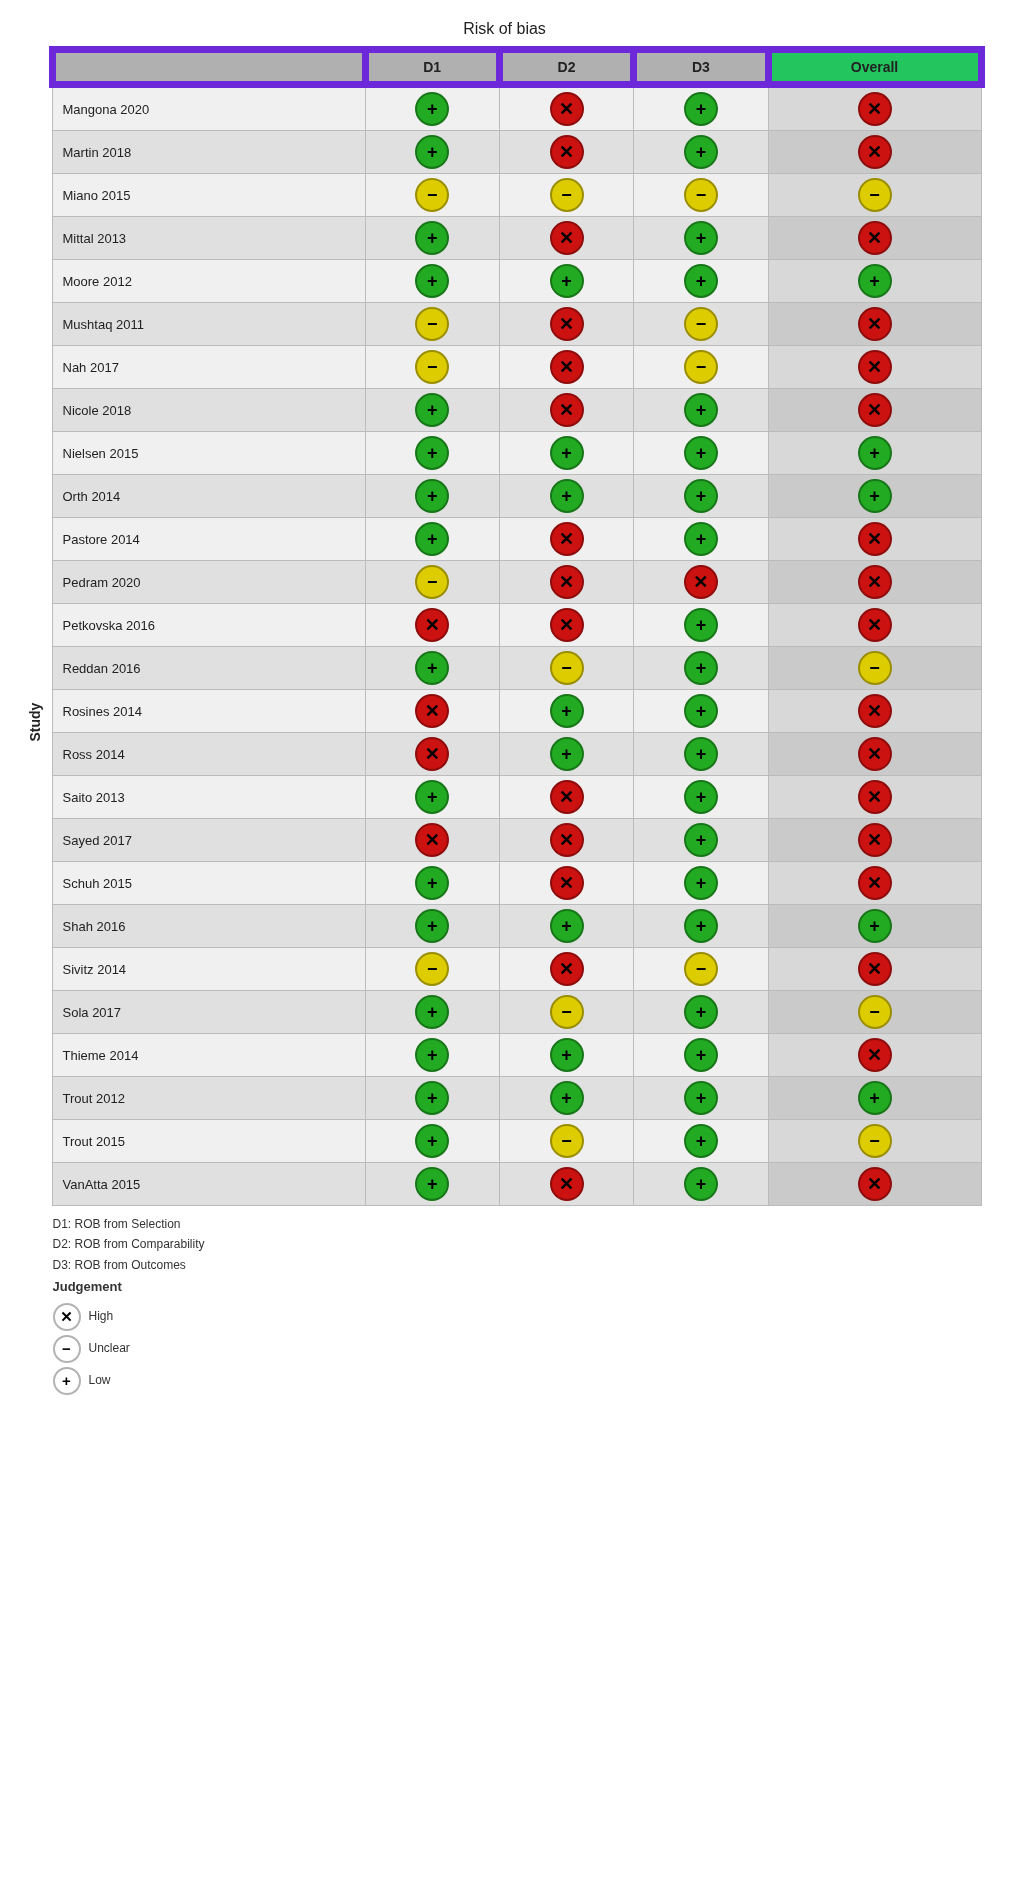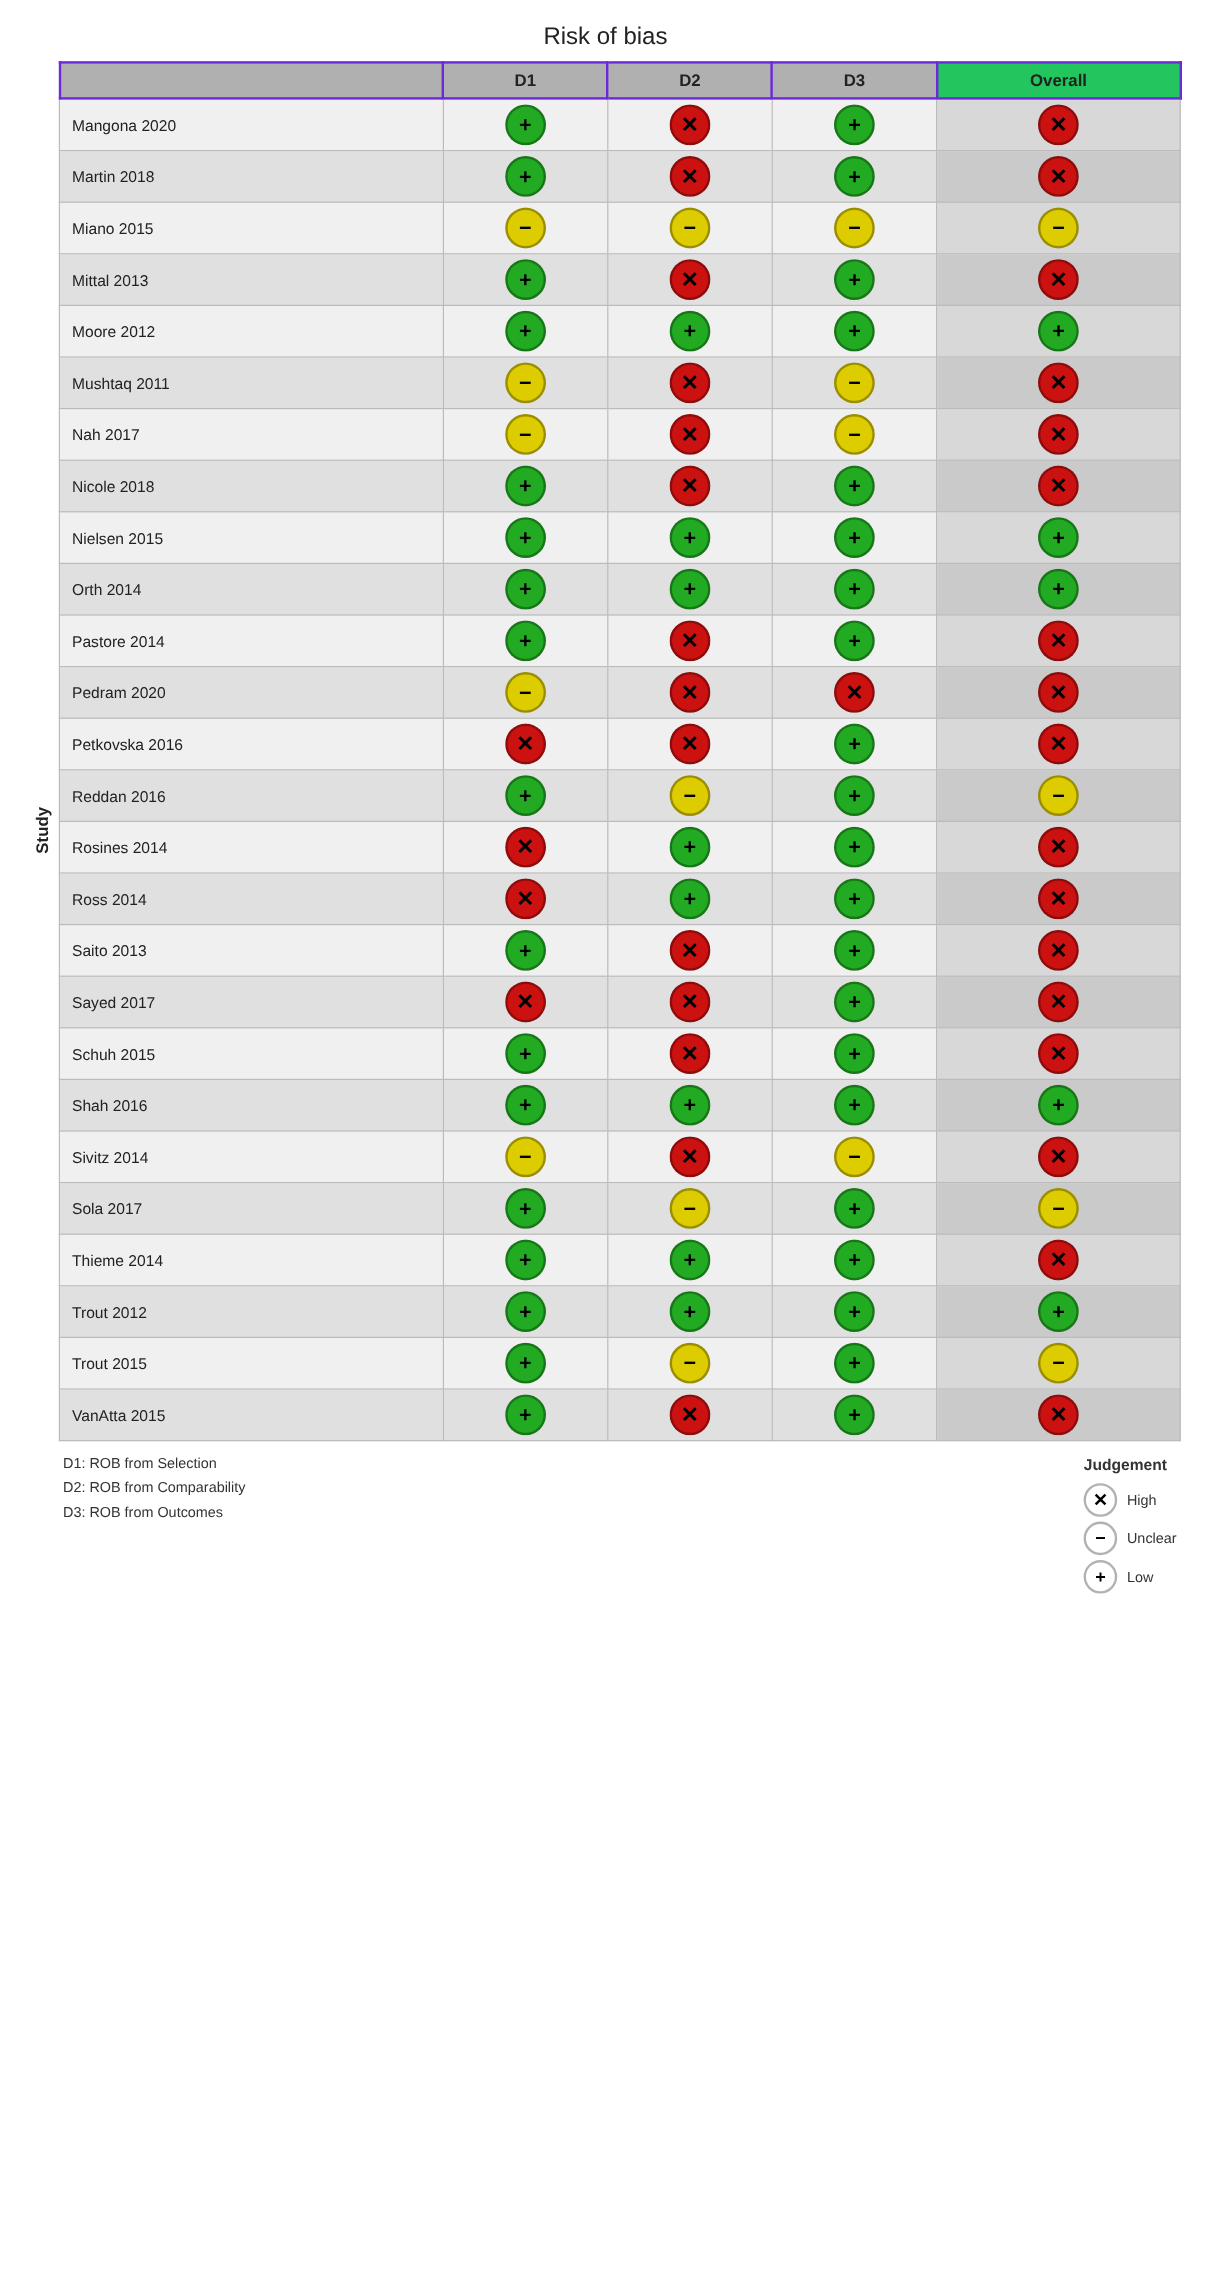--- a/index.html
+++ b/index.html
@@ -11,21 +11,21 @@
       display: flex;
       justify-content: center;
       align-items: flex-start;
       padding: 20px;
     }
     .outer-container {
       width: 960px;
     }
     .page-title {
       text-align: center;
-      font-size: 20px;
+      font-size: 16px;
       font-weight: normal;
       margin-bottom: 8px;
       color: #222;
     }
     .table-wrapper {
       display: flex;
       flex-direction: row;
     }
     .y-label {
       display: flex;
@@ -41,21 +41,21 @@
     }
     .table-area {
       flex: 1;
     }
     table {
       border-collapse: collapse;
       width: 100%;
     }
     thead tr th {
       background: #b0b0b0;
-      border: 2px solid #6d28d9;
+      border: 7px solid #6d28d9;
       text-align: center;
       font-size: 14px;
       font-weight: bold;
       color: #222;
       padding: 6px 10px;
     }
     thead tr th.study-col {
       background: #b0b0b0;
     }
     thead tr th.overall-col {
@@ -104,21 +104,21 @@
     .circle.low {
       background: #22aa22;
       color: #000;
     }
     .circle.unclear {
       background: #ddcc00;
       color: #000;
     }
     .footer {
       display: flex;
-      flex-direction: row;
+      flex-direction: column;
       justify-content: space-between;
       margin-top: 8px;
       font-size: 12px;
       color: #333;
       padding: 0 4px;
     }
     .footer-left {
       line-height: 1.7;
     }
     .footer-right {

